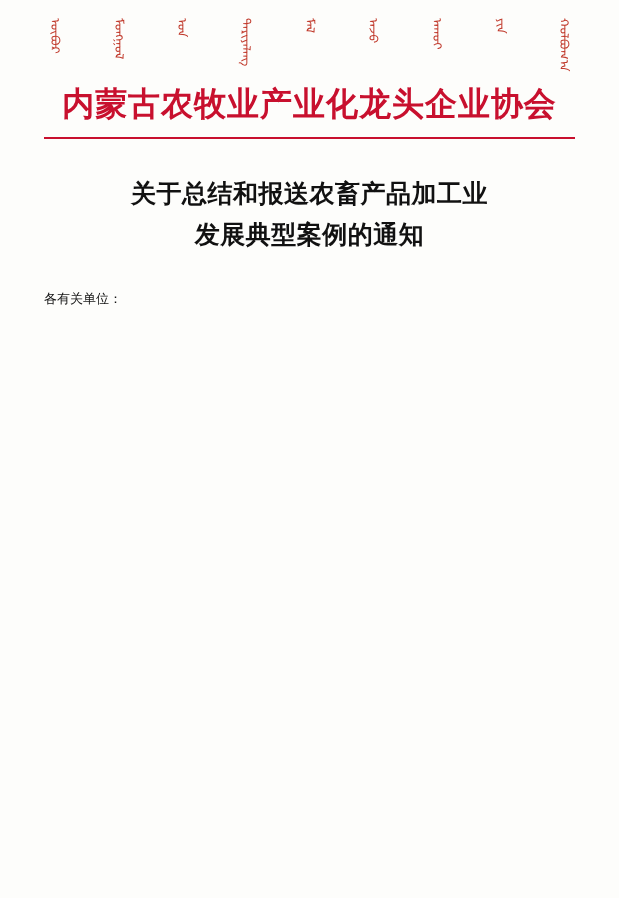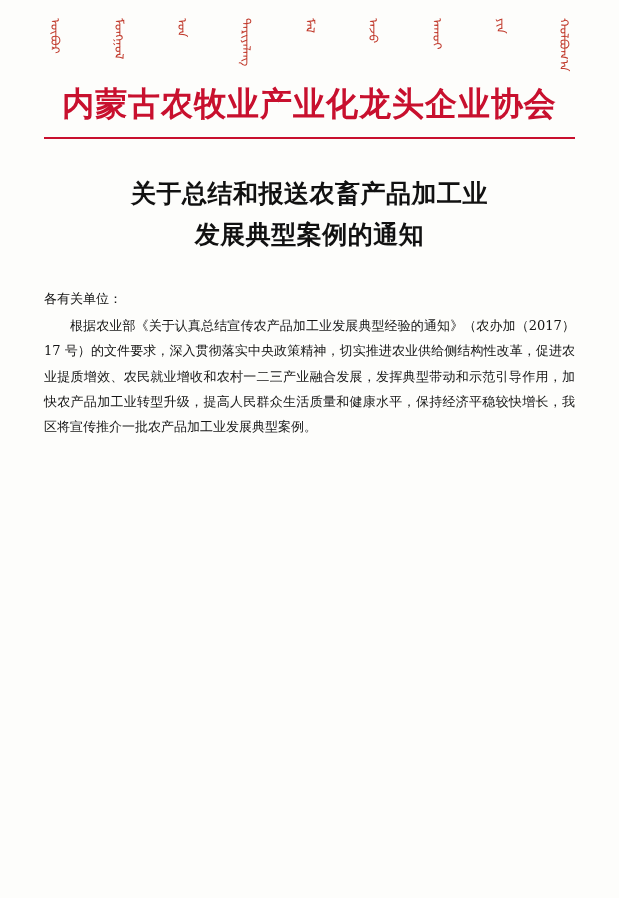--- a/index.html
+++ b/index.html
@@ -119,16 +119,15 @@
     <div class="red-rule"></div>
   </div>
 
   <div class="doc-title">
     <span class="line">关于总结和报送农畜产品加工业</span>
     <span class="line">发展典型案例的通知</span>
   </div>
 
   <div class="body-text">
     <p class="salutation">各有关单位：</p>
-    <p class="para">根据农业部《关于认真总结宣传农产品加工业发展典型经验的通知》（农办加（2017）17 号）的文件要求，深入贯彻落实中央政策精神，切实推进农业供给侧结构性改革，促进农业提质增效、农民就业增收和农村一二三产业融合发展，发挥典型带动和示范引导作用，加快农产品加工业转型升级，提高人民群众生活质量和健康水平，保持经济平稳较快增长，我区将宣传推介一批农产品加工业发展典型案例。</p>
   </div>
 
 </div>
 
 </body></html>

